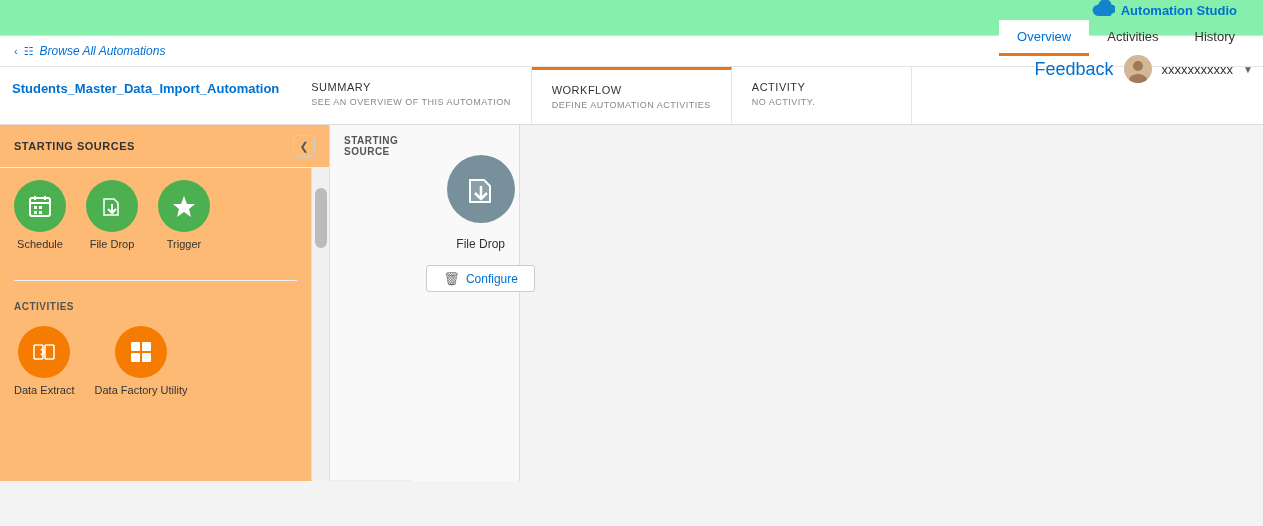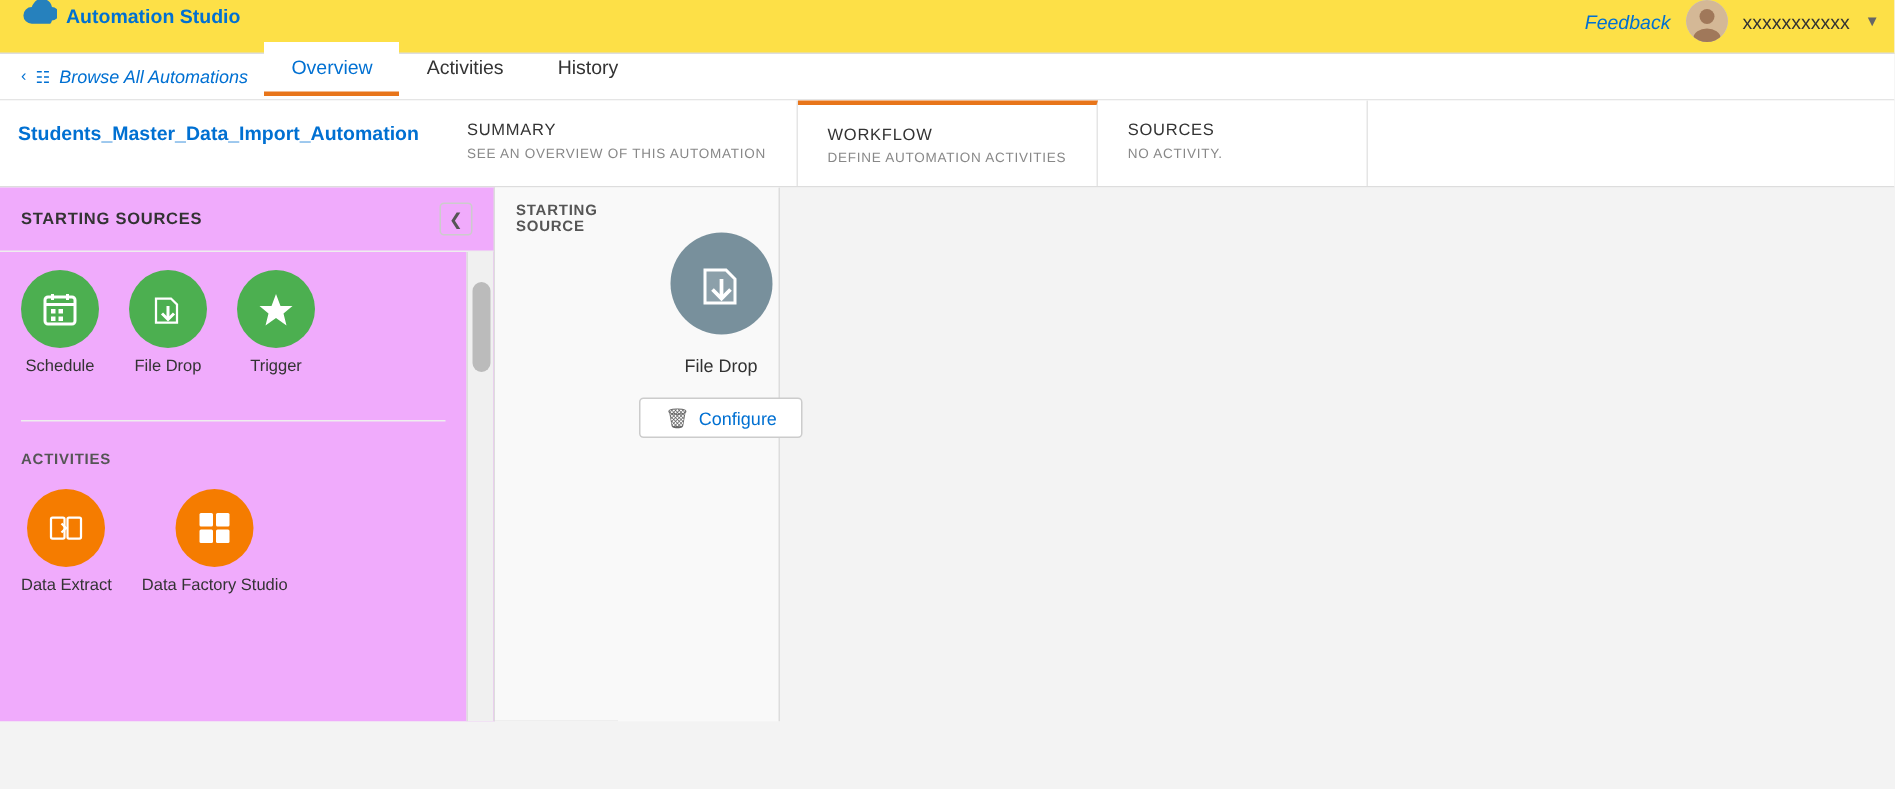--- a/index.html
+++ b/index.html
@@ -1,45 +1,45 @@
 <!DOCTYPE html>
 <html><head>
   <meta charset="utf-8">
   <style>
     * { box-sizing: border-box; margin: 0; padding: 0; }
     body { font-family: 'Segoe UI', Arial, sans-serif; font-size: 12px; background: #f3f3f3; overflow: hidden; }
 
     
     .top-nav {
       display: flex;
-      align-items: flex-start;
-      background: #fde047;
+      align-items: flex-end;
+      background: #86efac;
       border-bottom: 1px solid #ddd;
       height: 36px;
       padding: 0 10px;
       position: relative;
+      flex-direction: column;
     }
     .top-nav .brand {
       display: flex;
       align-items: center;
       gap: 6px;
       padding-right: 16px;
       font-weight: 600;
       font-size: 13px;
       color: #0070d2;
     }
     .brand-cloud {
       width: 28px;
       height: 20px;
     }
     .nav-tabs {
       display: flex;
       height: 100%;
       align-items: flex-end;
-      margin-top: 28px;
     }
     .nav-tab {
       padding: 0 18px;
       height: 36px;
       display: flex;
       align-items: center;
       font-size: 13px;
       color: #333;
       cursor: pointer;
       border-bottom: 3px solid transparent;
@@ -52,23 +52,22 @@
       background: #fff;
     }
     .nav-right {
       margin-left: auto;
       display: flex;
       align-items: center;
       gap: 10px;
     }
     .feedback-link {
       color: #0070d2;
-      font-size: 13px;
-      cursor: pointer;
-      font-style: italic;
+      font-size: 18px;
+      cursor: pointer;
     }
     .avatar {
       width: 28px;
       height: 28px;
       border-radius: 50%;
       background: #c9c9c9;
       display: flex;
       align-items: center;
       justify-content: center;
       font-size: 14px;
@@ -142,21 +141,21 @@
     
     .main-layout {
       display: flex;
       height: calc(526px - 36px - 38px - 60px - 36px);
       background: #f3f3f3;
     }
 
     
     .left-panel {
       width: 330px;
-      background: #f0abfc;
+      background: #fdba74;
       border-right: 1px solid #ddd;
       display: flex;
       flex-direction: column;
       position: relative;
     }
     .panel-header {
       display: flex;
       align-items: center;
       justify-content: space-between;
       padding: 10px 14px;
@@ -377,21 +376,21 @@
   <div class="card-auto-name">Students_Master_Data_Import_Automation</div>
   <div class="card">
     <div class="card-title">SUMMARY</div>
     <div class="card-subtitle">SEE AN OVERVIEW OF THIS AUTOMATION</div>
   </div>
   <div class="card active-card">
     <div class="card-title">WORKFLOW</div>
     <div class="card-subtitle">DEFINE AUTOMATION ACTIVITIES</div>
   </div>
   <div class="card">
-    <div class="card-title">SOURCES</div>
+    <div class="card-title">ACTIVITY</div>
     <div class="card-subtitle">NO ACTIVITY.</div>
   </div>
 </div>
 
 <div class="main-layout">
 
   <div class="left-panel">
     <div class="panel-header">
       <span>STARTING SOURCES</span>
       <button class="collapse-btn">❮</button>
@@ -455,21 +454,21 @@
             </div>
             <div class="icon-item">
               <div class="icon-circle orange">
                 <svg width="26" height="26" viewBox="0 0 26 26">
                   <rect x="3" y="3" width="9" height="9" rx="1" fill="white"></rect>
                   <rect x="14" y="3" width="9" height="9" rx="1" fill="white"></rect>
                   <rect x="3" y="14" width="9" height="9" rx="1" fill="white"></rect>
                   <rect x="14" y="14" width="9" height="9" rx="1" fill="white"></rect>
                 </svg>
               </div>
-              <span class="icon-label">Data Factory Studio</span>
+              <span class="icon-label">Data Factory Utility</span>
             </div>
           </div>
         </div>
       </div>
 
       <div class="scroll-container">
         <div class="scroll-thumb"></div>
       </div>
     </div>
   </div>

